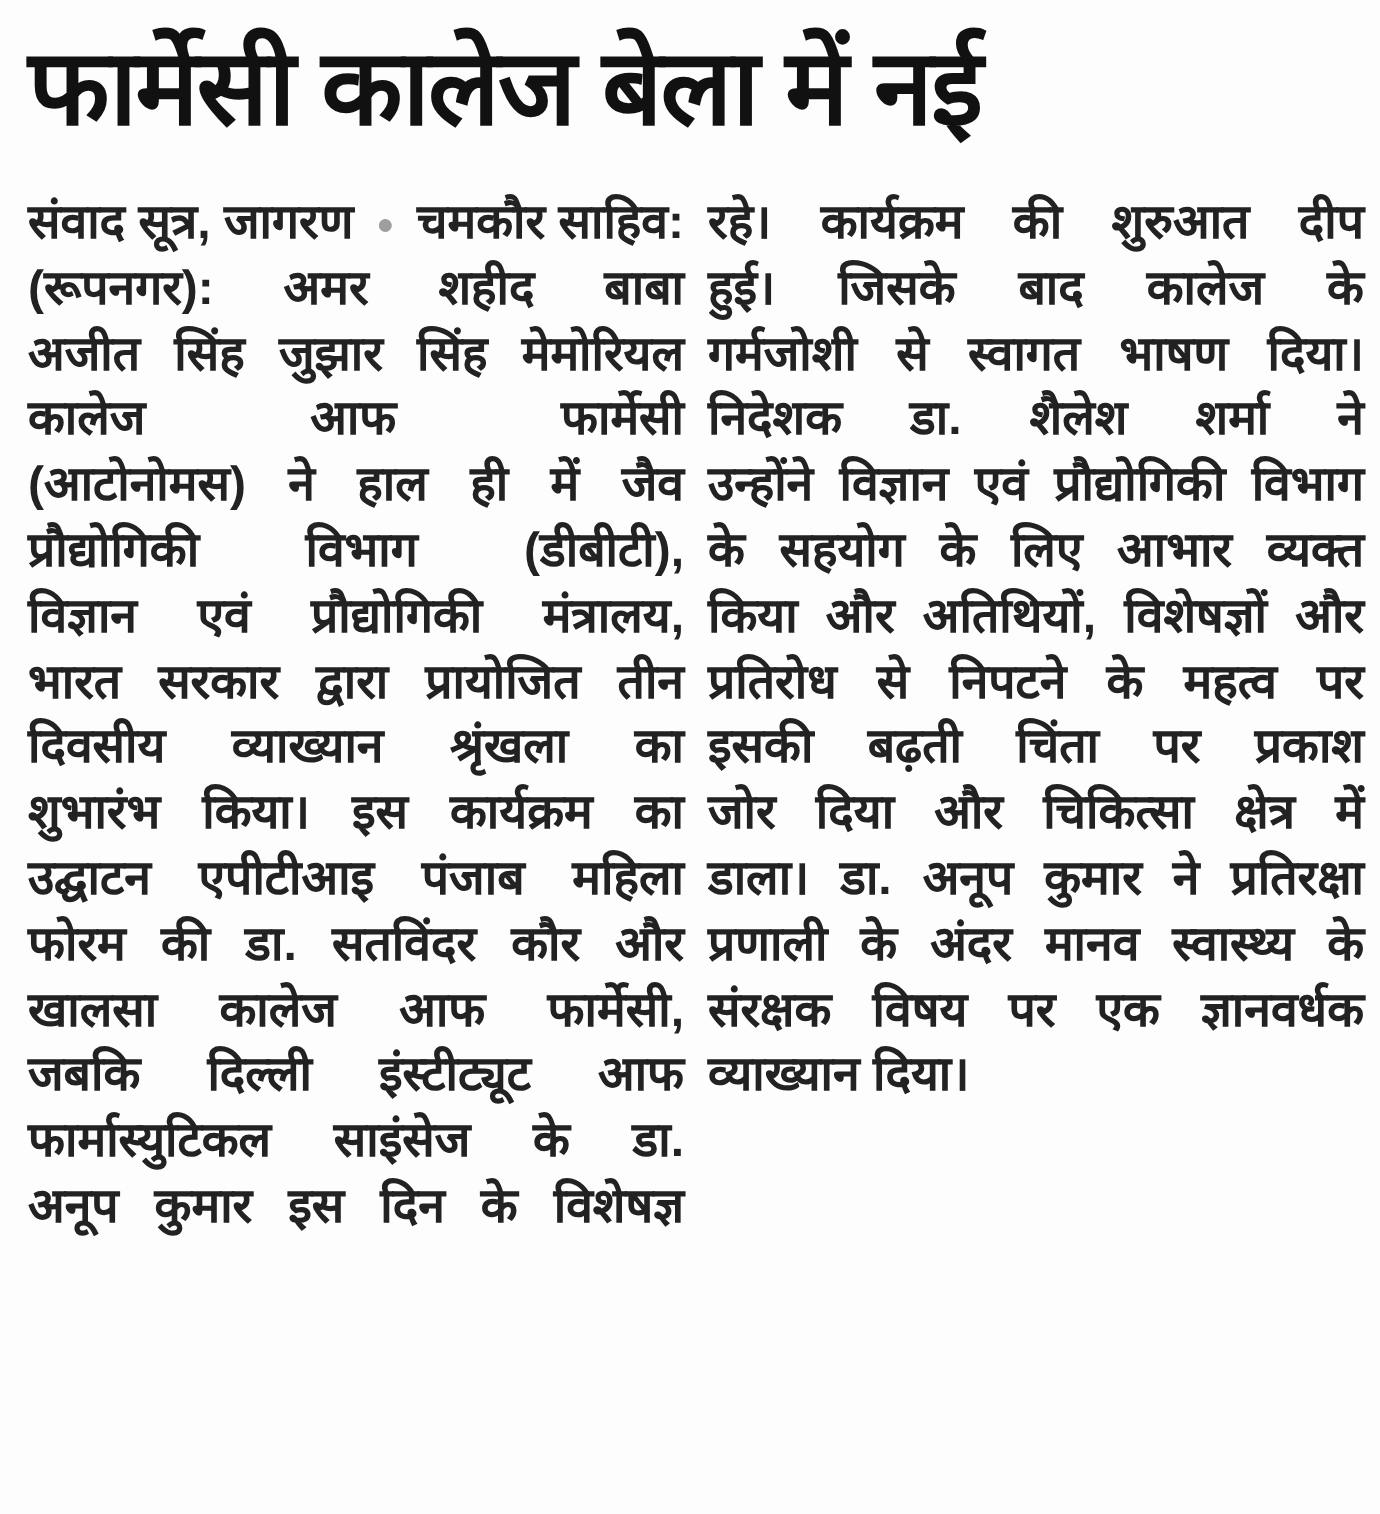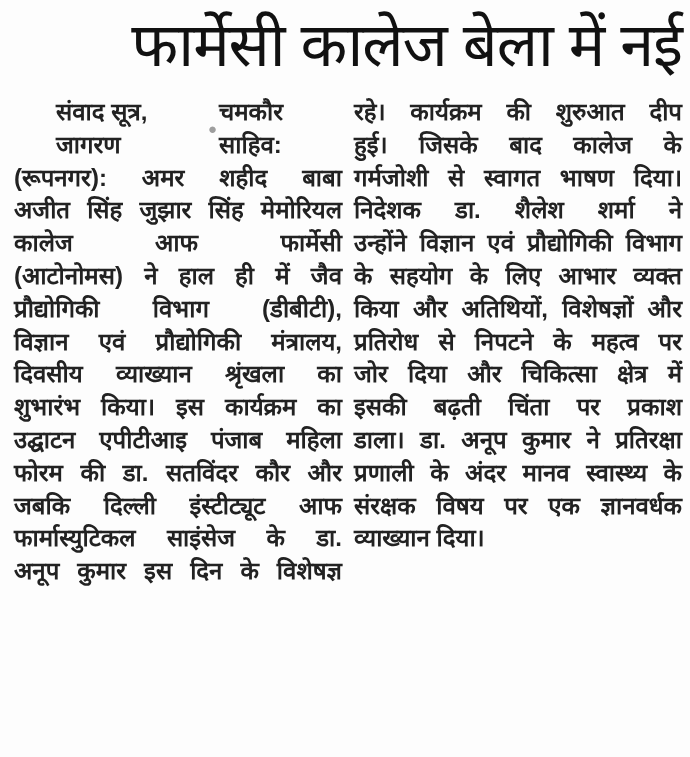--- a/index.html
+++ b/index.html
@@ -13,26 +13,25 @@
     height: 757px;
     background: #fdfdfd;
     overflow: hidden;
     box-sizing: border-box;
     padding: 6px 8px 0 14px;
     font-family: "Liberation Sans", "DejaVu Sans", sans-serif;
     color: #222222;
   }
   .headline {
     color: #111111;
-    font-weight: 400;
-    font-size: 61px;
+    font-weight: 700;
+    font-size: 53px;
     line-height: 78px;
     letter-spacing: -1px;
     margin: 0 0 12px 0;
-    text-align: right;
   }
   .headline .hline {
     white-space: nowrap;
   }
   .body-cols {
     display: flex;
     gap: 12px;
   }
   .col {
     flex: 1 1 0;
@@ -47,21 +46,20 @@
     white-space: normal;
   }
   .col.right .line:last-child {
     text-align-last: left;
   }
   .byline {
     display: flex;
     justify-content: space-between;
     align-items: center;
     font-weight: 700;
-    margin-left: 42px;
   }
   .byline .bullet {
     color: #9e9e9e;
     font-size: 15px;
     line-height: 1;
     padding: 0 2px;
   }
 </style>
 </head>
 <body>
@@ -80,41 +78,43 @@
         <span class="bullet">●</span>
         <span>चमकौर साहिव:</span>
       </div>
       <div>
           <div class="line">(रूपनगर): अमर शहीद बाबा</div>
           <div class="line">अजीत सिंह जुझार सिंह मेमोरियल</div>
           <div class="line">कालेज आफ फार्मेसी</div>
           <div class="line">(आटोनोमस) ने हाल ही में जैव</div>
           <div class="line">प्रौद्योगिकी विभाग (डीबीटी),</div>
           <div class="line">विज्ञान एवं प्रौद्योगिकी मंत्रालय,</div>
+          <div class="line">भारत सरकार द्वारा प्रायोजित तीन</div>
           <div class="line">दिवसीय व्याख्यान श्रृंखला का</div>
           <div class="line">शुभारंभ किया। इस कार्यक्रम का</div>
           <div class="line">उद्घाटन एपीटीआइ पंजाब महिला</div>
           <div class="line">फोरम की डा. सतविंदर कौर और</div>
+          <div class="line">खालसा कालेज आफ फार्मेसी,</div>
           <div class="line">जबकि दिल्ली इंस्टीट्यूट आफ</div>
           <div class="line">फार्मास्युटिकल साइंसेज के डा.</div>
           <div class="line">अनूप कुमार इस दिन के विशेषज्ञ</div>
         </div>
     </div>
 
     <div class="col right">
         <div class="line">रहे। कार्यक्रम की शुरुआत दीप</div>
         <div class="line">हुई। जिसके बाद कालेज के</div>
         <div class="line">गर्मजोशी से स्वागत भाषण दिया।</div>
         <div class="line">निदेशक डा. शैलेश शर्मा ने</div>
         <div class="line">उन्होंने विज्ञान एवं प्रौद्योगिकी विभाग</div>
         <div class="line">के सहयोग के लिए आभार व्यक्त</div>
         <div class="line">किया और अतिथियों, विशेषज्ञों और</div>
         <div class="line">प्रतिरोध से निपटने के महत्व पर</div>
+        <div class="line">इसकी बढ़ती चिंता पर प्रकाश</div>
         <div class="line">जोर दिया और चिकित्सा क्षेत्र में</div>
-        <div class="line">इसकी बढ़ती चिंता पर प्रकाश</div>
         <div class="line">डाला। डा. अनूप कुमार ने प्रतिरक्षा</div>
         <div class="line">प्रणाली के अंदर मानव स्वास्थ्य के</div>
         <div class="line">संरक्षक विषय पर एक ज्ञानवर्धक</div>
         <div class="line">व्याख्यान दिया।</div>
       </div>
 
   </div>
 </div>
 
 </body></html>

